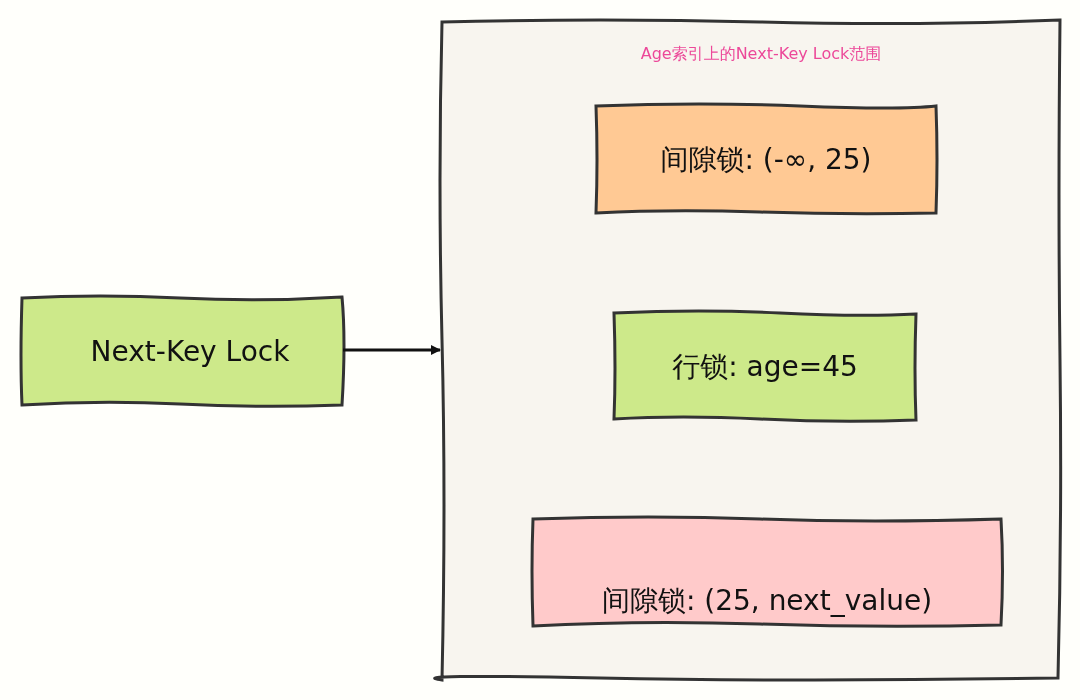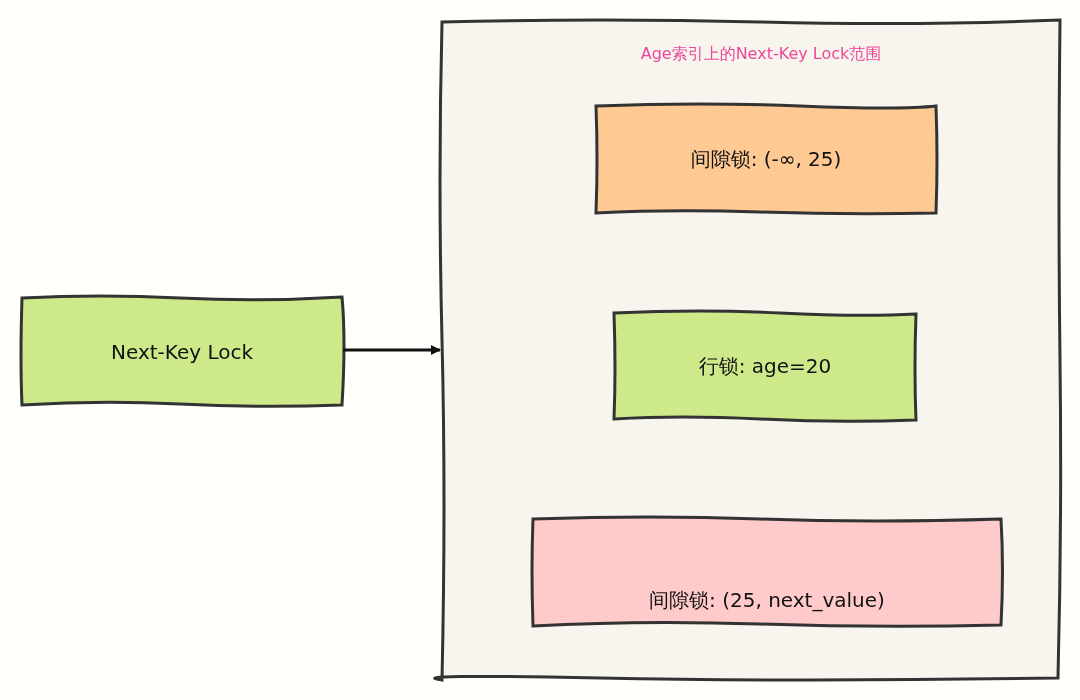--- a/index.html
+++ b/index.html
@@ -8,21 +8,21 @@
       background: #fffffb;
       position: relative;
       overflow: hidden;
       font-family: "DejaVu Sans", sans-serif;
     }
     svg.edges { position: absolute; left: 0; top: 0; }
     .label {
       position: absolute;
       display: flex; align-items: center; justify-content: center;
       color: #111;
-      font-size: 20px;
+      font-size: 28px;
       white-space: nowrap;
     }
     .title {
       position: absolute;
       left: 440px; width: 620px; top: 34px; height: 40px;
       display: flex; align-items: center; justify-content: center;
       font-size: 16px; color: #ec4899; white-space: nowrap; margin-left: 11px;
     }
   </style>
 </head>
@@ -43,19 +43,19 @@
 
   <path id="node1-box" d="M614,313 Q700,309 780,313 T916,314 Q914,370 916,420 Q840,423 760,419 T614,419 Q616,370 614,313 Z" stroke="#333" stroke-width="3" fill="#cde98a"></path>
 
   <path id="node2-box" d="M533,519 Q650,515 760,519 T1001,519 Q1004,570 1001,625 Q880,628 760,624 T533,626 Q531,570 533,519 Z" stroke="#333" stroke-width="3" fill="#ffcaca"></path>
 
   <line x1="343" y1="350" x2="440" y2="350" stroke="#111" stroke-width="3" marker-end="url(#arrowhead)"></line>
 </svg>
 
 <div class="title">Age索引上的Next-Key Lock范围</div>
 
-<div class="label" style="left:22px; top:298px; width:320px; height:107px;">Next-Key Lock</div>
+<div class="label" style="left:22px; top:298px; width:320px; height:107px;padding-left:8px;">Next-Key Lock</div>
 
 <div class="label" style="left:596px; top:106px; width:340px; height:107px;">间隙锁: (-∞, 25)</div>
 
-<div class="label" style="left:614px; top:313px; width:302px; height:107px;">行锁: age=20</div>
+<div class="label" style="left:614px; top:313px; width:302px; height:107px;">行锁: age=45</div>
 
 <div class="label" style="left:533px; top:519px; width:468px; height:107px;margin-top:28px;">间隙锁: (25, next_value)</div>
 
 </body></html>

